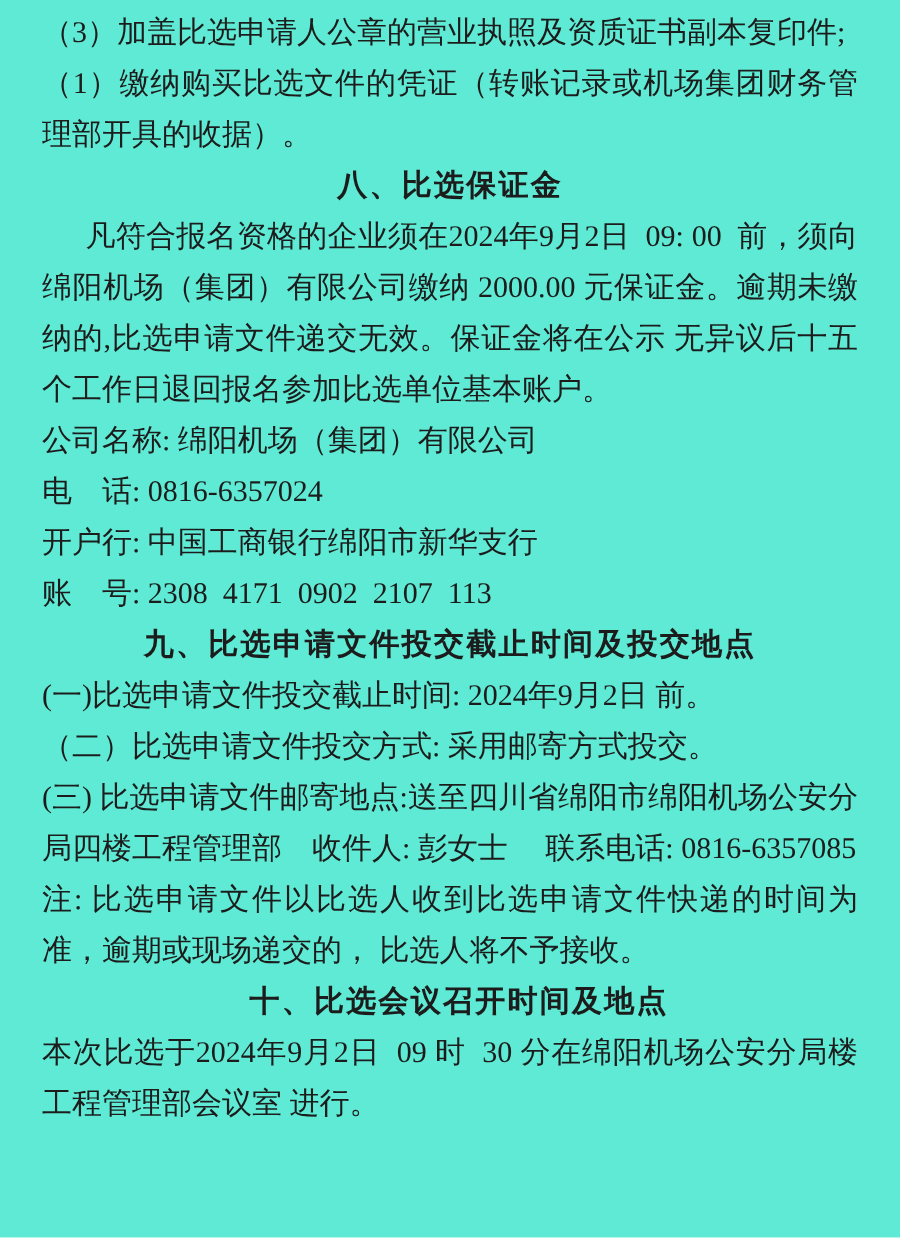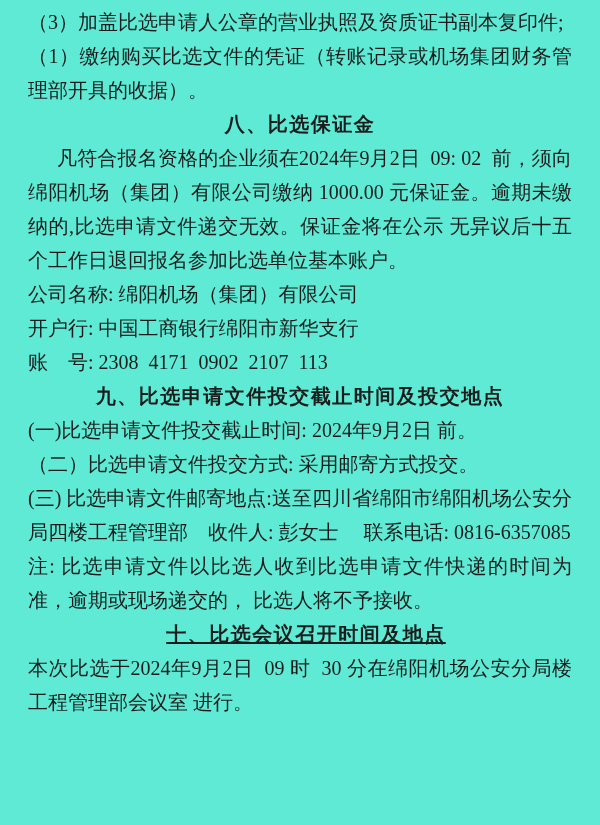--- a/index.html
+++ b/index.html
@@ -28,36 +28,36 @@
     overflow-wrap: anywhere;
   }
   .heading, .heading-indent {
     font-family: "Liberation Sans", "DejaVu Sans", sans-serif;
     font-weight: 700;
     letter-spacing: 1.5px;
     text-align: center;
   }
   .heading-indent {
     padding-left: 12px;
-    text-decoration: underline;
   }
   .body-first-indent {
     text-indent: 29px;
   }
 </style>
 </head>
 <body>
 
 <div class="page">
   <div id="doc-body">
       <p class="para body">（3）加盖比选申请人公章的营业执照及资质证书副本复印件;</p>
       <p class="para body">（1）缴纳购买比选文件的凭证（转账记录或机场集团财务管理部开具的收据）。</p>
       <p class="para heading">八、比选保证金</p>
-      <p class="para body-first-indent">凡符合报名资格的企业须在2024年9月2日  09: 02  前，须向绵阳机场（集团）有限公司缴纳 1000.00 元保证金。逾期未缴纳的,比选申请文件递交无效。保证金将在公示 无异议后十五个工作日退回报名参加比选单位基本账户。</p>
+      <p class="para body-first-indent">凡符合报名资格的企业须在2024年9月2日  09: 00  前，须向绵阳机场（集团）有限公司缴纳 2000.00 元保证金。逾期未缴纳的,比选申请文件递交无效。保证金将在公示 无异议后十五个工作日退回报名参加比选单位基本账户。</p>
       <p class="para body">公司名称: 绵阳机场（集团）有限公司</p>
+      <p class="para body">电　话: 0816-6357024</p>
       <p class="para body">开户行: 中国工商银行绵阳市新华支行</p>
       <p class="para body">账　号: 2308  4171  0902  2107  113</p>
       <p class="para heading">九、比选申请文件投交截止时间及投交地点</p>
       <p class="para body">(一)比选申请文件投交截止时间: 2024年9月2日 前。</p>
       <p class="para body">（二）比选申请文件投交方式: 采用邮寄方式投交。</p>
       <p class="para body">(三) 比选申请文件邮寄地点:送至四川省绵阳市绵阳机场公安分局四楼工程管理部　收件人: 彭女士　 联系电话: 0816-6357085</p>
       <p class="para body">注: 比选申请文件以比选人收到比选申请文件快递的时间为准，逾期或现场递交的， 比选人将不予接收。</p>
       <p class="para heading-indent">十、比选会议召开时间及地点</p>
       <p class="para body">本次比选于2024年9月2日  09 时  30 分在绵阳机场公安分局楼工程管理部会议室 进行。</p>
     </div>

